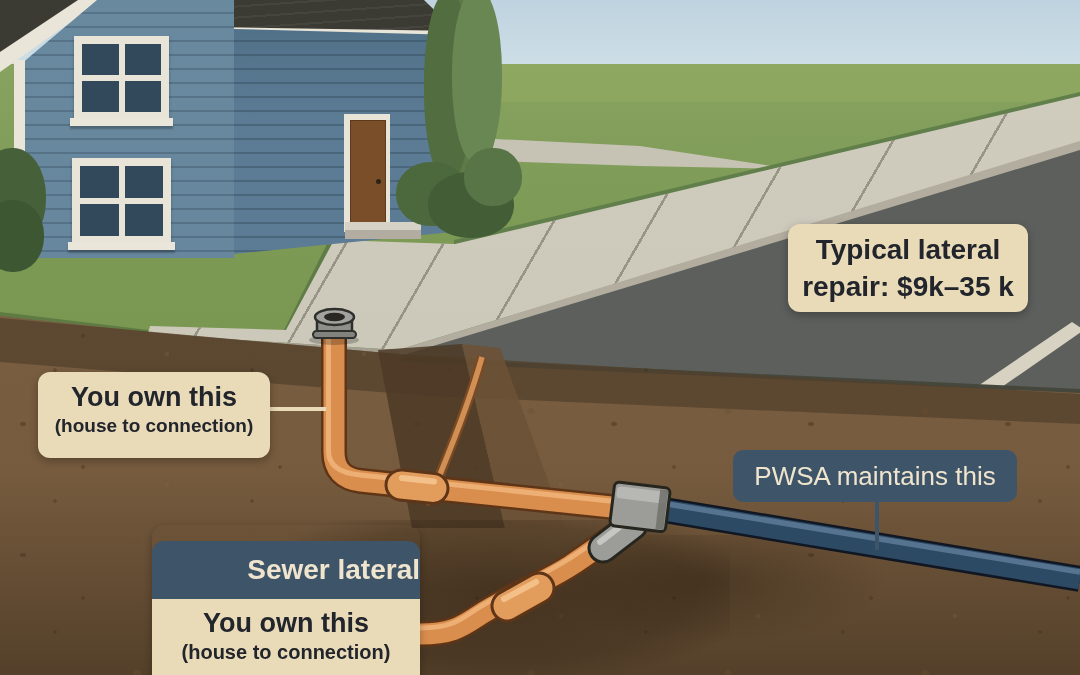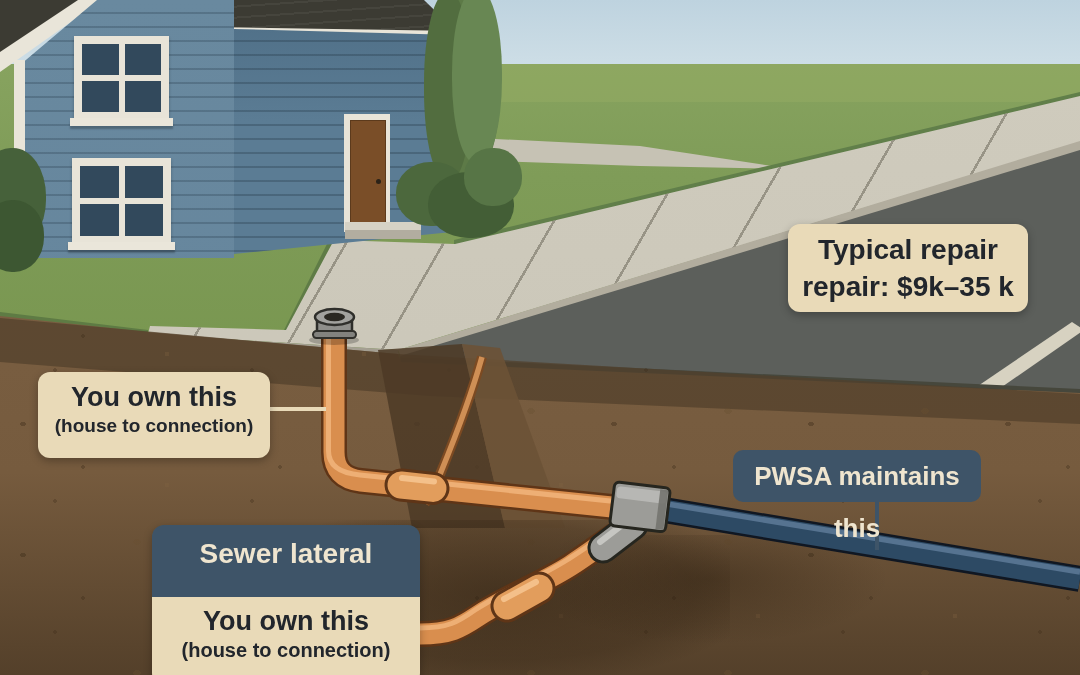--- a/index.html
+++ b/index.html
@@ -81,27 +81,27 @@
   
   .tag{position:absolute;border-radius:12px;text-align:center;font-weight:bold;
     box-shadow:0 3px 8px rgba(0,0,0,.28);color:var(--label-text-dark,#22262c);
     background:var(--cream-label,#e9dab8);}
   .tag .t1{font-size:27px;line-height:33px;margin-top:9px;}
   .tag .t2{font-size:19px;line-height:24px;font-weight:bold;}
   #label-owner-top{left:38px;top:372px;width:232px;height:86px;}
   #label-repair{left:788px;top:224px;width:240px;height:88px;}
   #label-repair .r{font-size:28px;line-height:37px;}
   #label-repair .pad{padding-top:7px;}
-  #label-pwsa{left:733px;top:450px;width:248px;height:52px;border-radius:10px;
+  #label-pwsa{left:733px;top:450px;width:284px;height:52px;border-radius:10px;
     background:var(--slate-label,#3e5468);color:var(--label-text-light,#efe5cf);
-    font-size:26px;line-height:52px;font-weight:bold;text-align:center;}
+    font-size:26px;line-height:52px;font-weight:normal;text-align:center;}
   #lateral-card{left:152px;top:525px;width:268px;border-radius:12px;box-shadow:0 3px 8px rgba(0,0,0,.28);}
-  #lateral-card .hdr{height:72px;line-height:58px;background:var(--slate-label,#3e5468);
-    color:var(--label-text-light,#efe5cf);font-size:28px;font-weight:bold;text-align:center;
-    border-radius:12px 12px 0 0;}
+  #lateral-card .hdr{height:58px;line-height:58px;background:var(--slate-label,#3e5468);
+    color:var(--label-text-light,#efe5cf);font-size:28px;font-weight:bold;text-align:right;
+    border-radius:12px 12px 0 0;margin-top:16px;}
   #lateral-card .bdy{height:88px;background:var(--cream-label,#e9dab8);border-radius:0 0 12px 12px;
     text-align:center;color:var(--label-text-dark,#22262c);font-weight:bold;}
   #lateral-card .bdy .t1{font-size:27px;line-height:32px;padding-top:8px;}
   #lateral-card .bdy .t2{font-size:20px;line-height:26px;}
   .connector-h{left:264px;top:407px;width:62px;height:4px;background:var(--cream-label,#e9dab8);}
   .connector-v{left:875px;top:500px;width:4px;height:50px;background:var(--slate-label,#3e5468);}
 </style>
 </head>
 <body>
 
@@ -224,21 +224,21 @@
 
   <div class="abs connector-h"></div>
   <div class="abs connector-v"></div>
 
   <div class="tag" id="label-owner-top">
     <div class="t1">You own this</div>
     <div class="t2">(house to connection)</div>
   </div>
 
   <div class="tag" id="label-repair">
-    <div class="r pad">Typical repair</div>
+    <div class="r pad">Typical lateral</div>
     <div class="r">repair: $9k–35 k</div>
   </div>
 
   <div id="label-pwsa" class="abs">
     <span>PWSA maintains this</span>
   </div>
 
   <div id="lateral-card" class="abs">
     <div class="hdr">Sewer lateral</div>
     <div class="bdy">

